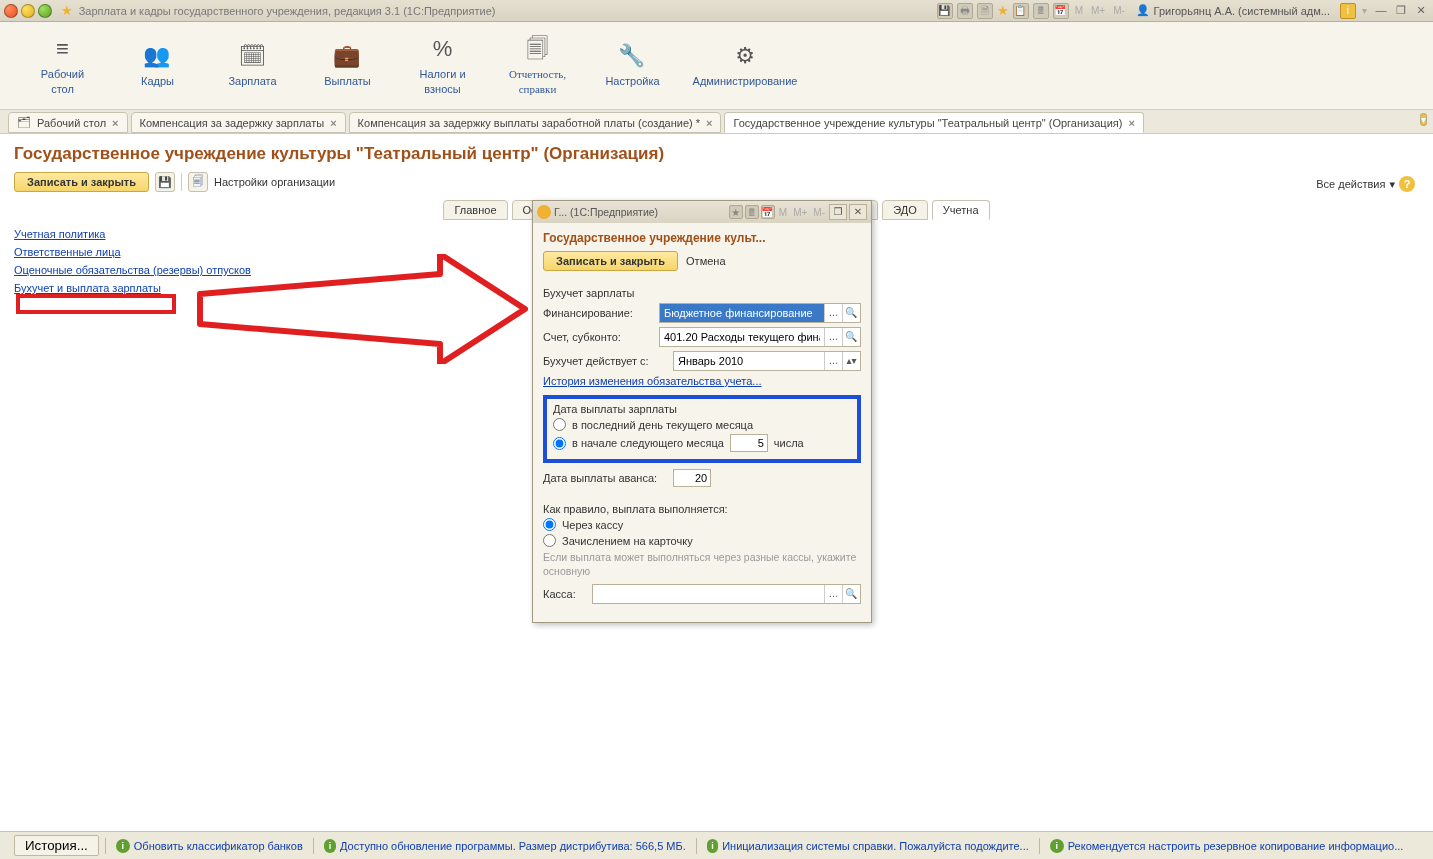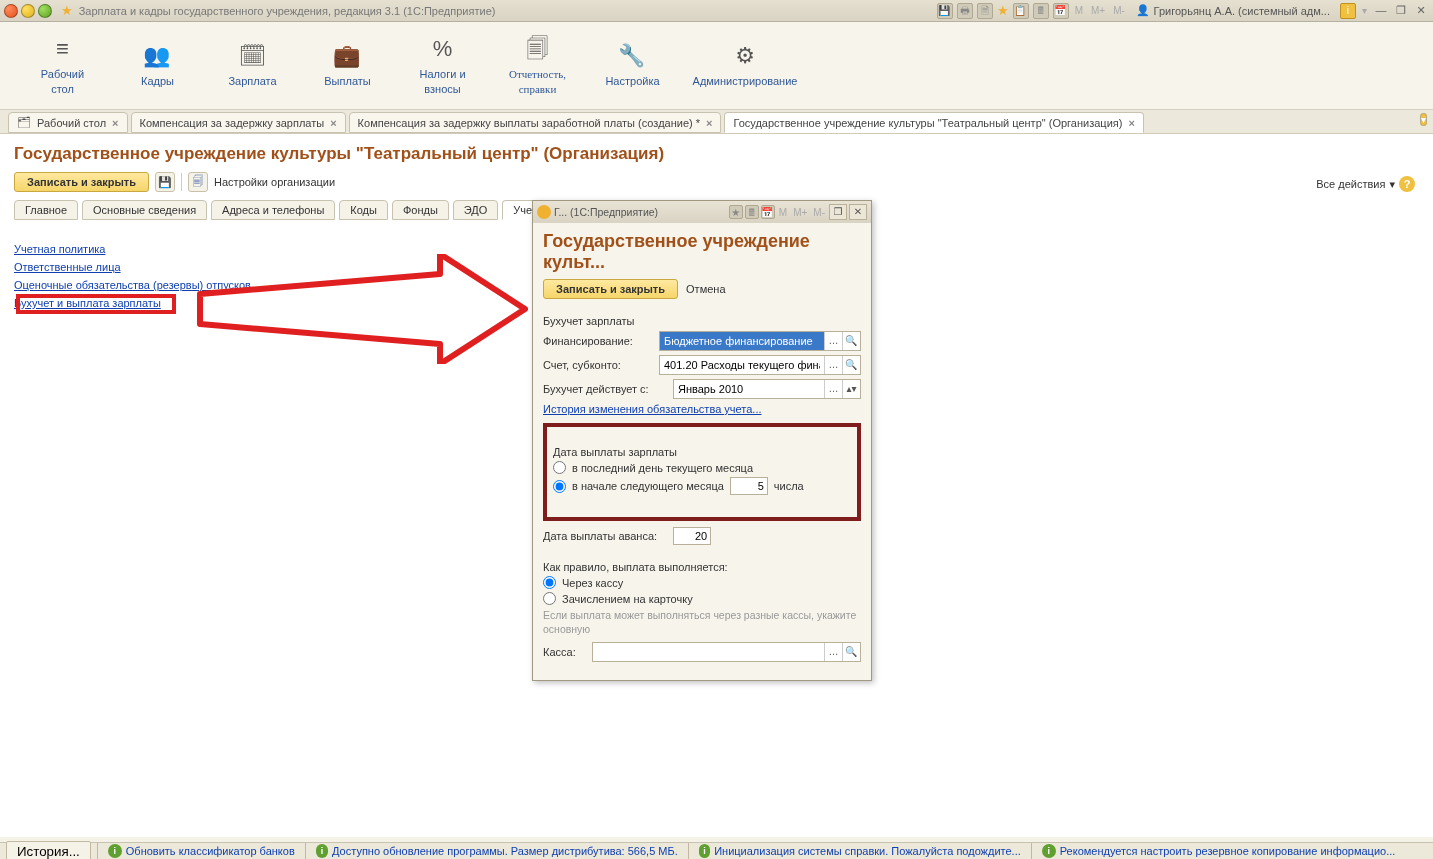--- a/index.html
+++ b/index.html
@@ -107,21 +107,21 @@
   font-weight: bold;
   color: #333;
   cursor:pointer;
 }
 .btn-icon { width:20px; height:20px; border:1px solid #c8c0a8; background:#f5f2e8; border-radius:3px; display:inline-flex; align-items:center; justify-content:center; font-size:11px; color:#4060a0;}
 .plain-link { color:#333; font-size:11px;}
 .all-actions { position:absolute; right:18px; top:42px; font-size:11px; color:#333; display:flex; align-items:center; gap:4px;}
 .help-circ{ width:16px; height:16px; border-radius:8px; background:#f0c040; color:#fff; text-align:center; line-height:16px; font-weight:bold; font-size:11px;}
 
 
-.sub-tabs { display:flex; gap:4px; margin-bottom:16px;}
+.sub-tabs { display:flex; gap:4px; margin-bottom:1px;justify-content:center;}
 .sub-tab {
   border:1px solid #c8c2b0;
   background:#f5f2e8;
   border-radius:4px 4px 0 0;
   padding: 3px 10px;
   font-size:11px;
   color:#333;
 }
 .sub-tab.sel { background:#fff; border-bottom-color:#fff;}
 
@@ -146,21 +146,21 @@
 .dlg-title {
   height: 22px;
   background: linear-gradient(to bottom,#e8e3d4,#d8d3c3);
   display:flex; align-items:center; padding:0 4px;
   font-size:10.5px; color:#555;
   gap:3px;
 }
 .dlg-title-right { margin-left:auto; display:flex; gap:2px; align-items:center;}
 .dlg-wc { width:18px; height:16px; border:1px solid #b8b098; background:#ece6d6; text-align:center; font-size:10px; line-height:14px;}
 .dlg-body { padding: 8px 10px 14px 10px; }
-.dlg-heading { color:#a05018; font-size:18px; font-weight:bold; margin-bottom:6px;}
+.dlg-heading { color:#a05018; font-size:12px; font-weight:bold; margin-bottom:6px;}
 .dlg-cmd { display:flex; gap:8px; align-items:center; margin-bottom:10px;}
 .plain-text-btn { color:#333; font-size:11px; cursor:pointer;}
 
 .form-row { display:flex; align-items:center; gap:16px; margin: 4px 0; font-size:11px; color:#333;}
 .form-label { width: 100px;}
 .fld {
   flex:1;
   height: 20px;
   border:1px solid #b8b098;
   background:#fff;
@@ -174,27 +174,27 @@
 .sub-heading { font-size:11px; color:#333; margin-top:16px;}
 .radio-row { display:flex; align-items:center; gap:6px; font-size:11px; margin:3px 0; color:#333;}
 .radio-row input[type="radio"]{ margin:0;}
 .num-fld { width:38px; height:18px; border:1px solid #b8b098; text-align:right; padding:0 3px; font-size:11px;}
 .muted { color:#999; font-size:10.5px; line-height:1.3; margin:4px 0 6px 0;}
 
 
 .status-bar {
   position:absolute;
   bottom:0; left:0; right:0;
-  height:17px;
+  height:28px;
   background:#ece8da;
   border-top:1px solid #c8c2b0;
   display:flex; align-items:center;
   font-size:11px;
   gap:6px;
-  padding:0 6px;
+  padding:0 14px;
 }
 .status-btn { background:#f5f2e8; border:1px solid #c0b8a0; padding:2px 10px; border-radius:2px;}
 .status-sect { display:flex; align-items:center; gap:4px; color:#1040b0; padding:0 4px; white-space:nowrap; overflow:hidden; text-overflow:ellipsis;}
 .info-ico { width:14px; height:14px; border-radius:7px; background:#60a030; color:#fff; text-align:center; line-height:14px; font-size:9px; font-weight:bold;}
 .vsep { width:1px; height:16px; background:#c0b8a0;}
 </style>
 </head>
 <body>
 
 <div class="titlebar">
@@ -370,21 +370,21 @@
       <div class="fld" style="flex:0 0 130px;">
         <input value="Январь 2010" style="">
         <span class="fld-btn">…</span>
         <span class="fld-btn">▴▾</span>
       </div>
     </div>
     <div style="margin:4px 0 8px 0;">
       <span class="blue-link">История изменения обязательства учета...</span>
     </div>
 
-    <div style="position:relative; border:4px solid #7f1d1d; padding:19px 6px; margin-bottom:6px;">
+    <div style="position:relative; border:4px solid #1d4ed8; padding:4px 6px; margin-bottom:6px;">
       <div class="sub-heading" style="margin-top:0;">Дата выплаты зарплаты</div>
       <label class="radio-row">
         <input type="radio" name="payday" style="">
         <span>в последний день текущего месяца</span>
       </label>
       <label class="radio-row">
         <input type="radio" name="payday" checked="" style="">
         <span>в начале следующего месяца</span>
         <input class="num-fld" value="5" style="">
         <span>числа</span>

